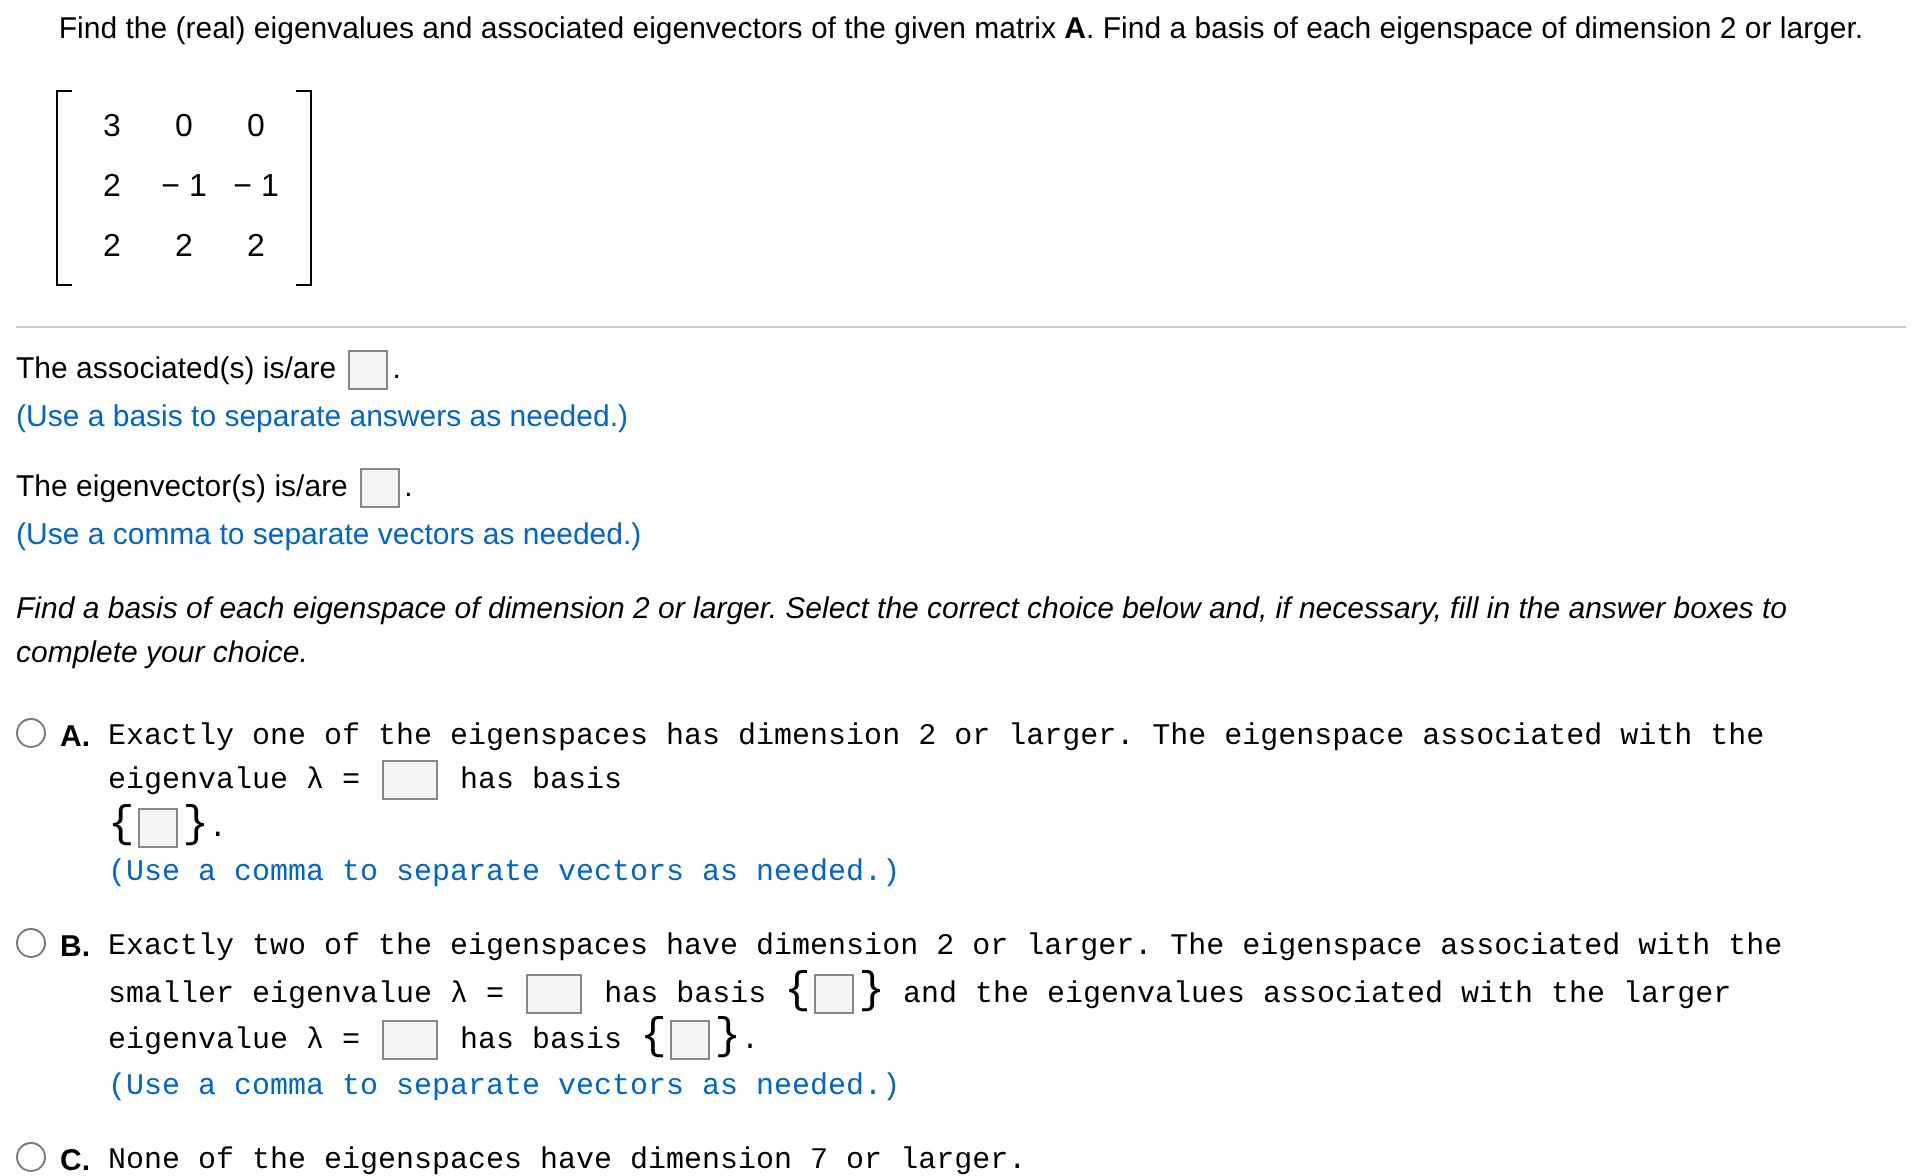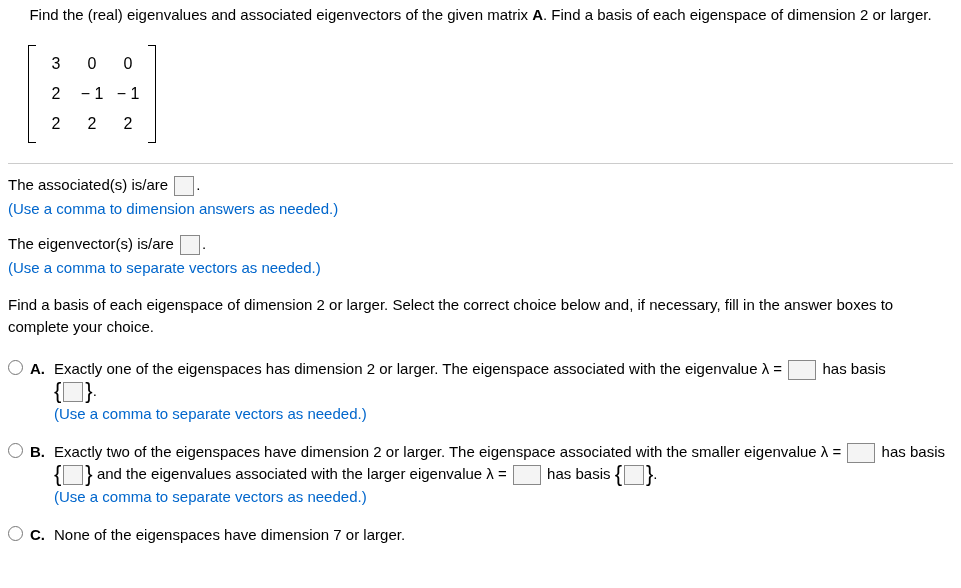--- a/index.html
+++ b/index.html
@@ -69,20 +69,21 @@
       border: 1px solid #888;
       background: #f4f4f4;
       vertical-align: middle;
       margin: 0 2px;
     }
     .input-box-wide {
       width: 28px;
     }
     .followup {
       margin: 14px 0 18px 0;
+      font-style: italic;
     }
     .choice-row {
       display: flex;
       align-items: flex-start;
       margin-bottom: 10px;
     }
     .radio-cell {
       flex: 0 0 22px;
       padding-top: 2px;
     }
@@ -91,20 +92,21 @@
       height: 15px;
     }
     .letter-cell {
       flex: 0 0 24px;
       font-weight: bold;
       padding-top: 1px;
     }
     .choice-body {
       flex: 1;
       padding-top: 1px;
+      font-family: Liberation Mono, monospace;
     }
     .brace-left, .brace-right {
       font-size: 22px;
       vertical-align: middle;
       display: inline-block;
       line-height: 1;
       position: relative;
       top: -1px;
     }
     .basis-group {
@@ -144,21 +146,21 @@
   </div>
   <div class="bracket-right"></div>
 </div>
 
 <hr class="divider">
 
 
 <div class="answer-line">
   <span>The associated(s) is/are </span><span class="input-box"></span><span>.</span>
 </div>
-<div class="hint">(Use a comma to dimension answers as needed.)</div>
+<div class="hint">(Use a basis to separate answers as needed.)</div>
 
 
 <div class="answer-line">
   <span>The eigenvector(s) is/are </span><span class="input-box"></span><span>.</span>
 </div>
 <div class="hint">(Use a comma to separate vectors as needed.)</div>
 
 
 <div class="followup">Find a basis of each eigenspace of dimension 2 or larger. Select the correct choice below and, if necessary, fill in the answer boxes to complete your choice.</div>
 

